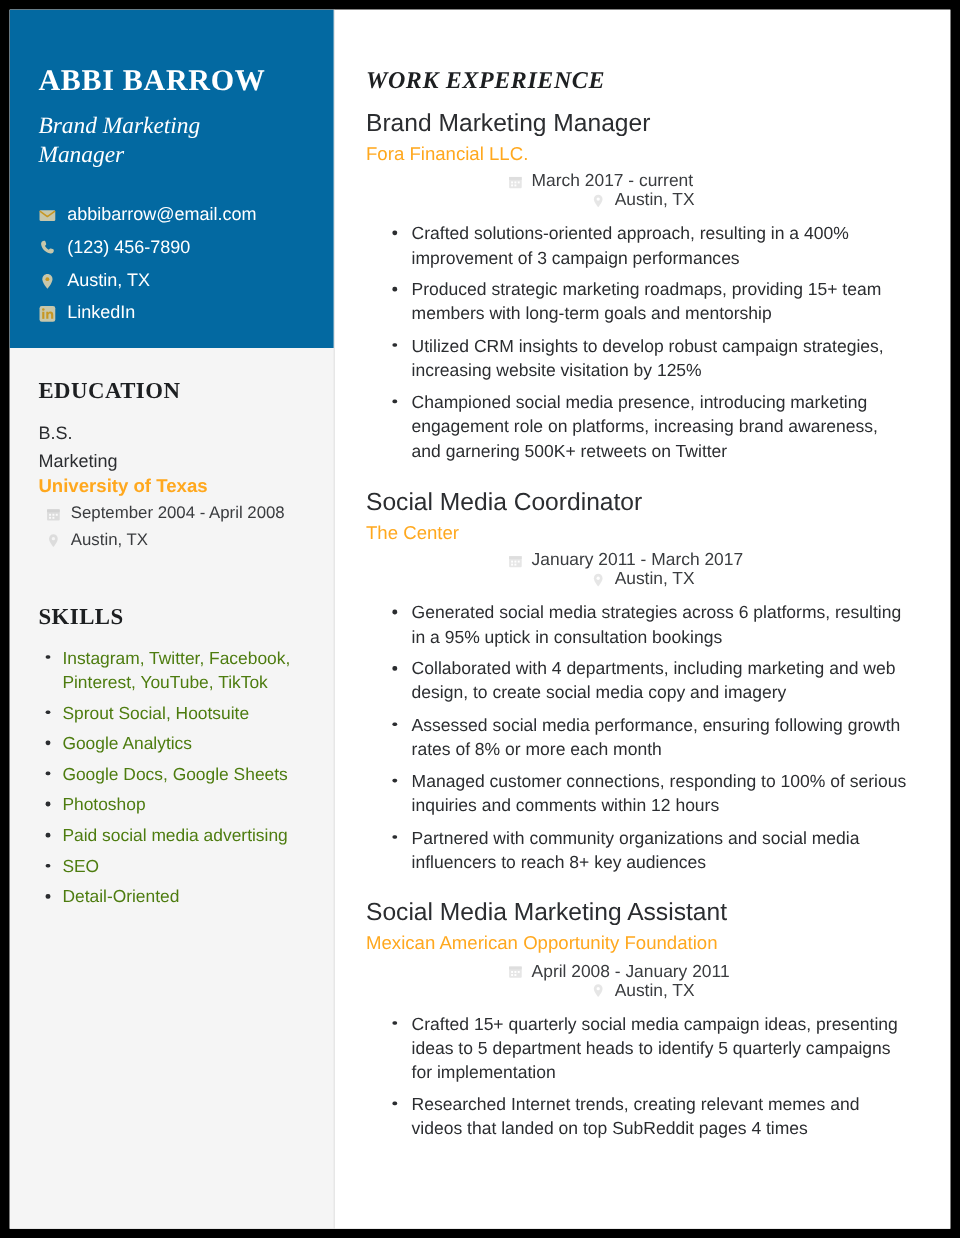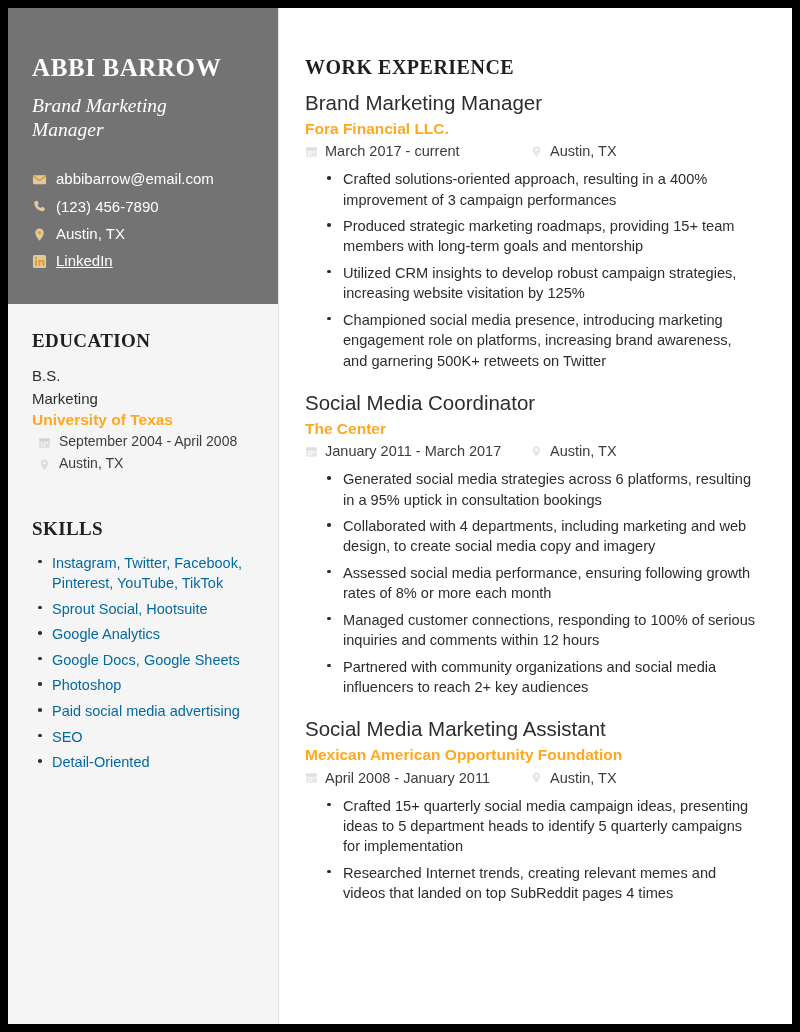--- a/index.html
+++ b/index.html
@@ -20,22 +20,22 @@
   
   .sidebar{
     width:271px;
     flex:0 0 271px;
     background:#f5f5f5;
     border-right:1px solid #e3e3e3;
     position:relative;
     box-sizing:border-box;
   }
   .hero{
-    background:#737373;
-    padding:46px 24px 26px 24px;
+    background:#0369a1;
+    padding:46px 24px 12px 24px;
     box-sizing:border-box;
   }
   .name{
     font-family:"Liberation Serif", serif;
     font-weight:bold;
     font-size:25px;
     letter-spacing:.6px;
     color:#ffffff;
     margin:0 0 12px 0;
     line-height:1.1;
@@ -58,21 +58,20 @@
     font-size:15px;
     line-height:1.35;
   }
   .contact-item .ico{
     flex:0 0 15px;width:15px;height:15px;
     display:flex;align-items:center;justify-content:center;
     opacity:.78;
   }
   .contact-item .ico svg{display:block;}
   .link-text{
-    text-decoration:underline;
     color:#ffffff;
   }
 
   .side-body{padding:26px 24px 0 24px;}
   .side-h{
     font-family:"Liberation Serif", serif;
     font-weight:bold;
     font-size:19px;
     letter-spacing:.4px;
     color:#1d1f21;
@@ -104,21 +103,21 @@
     margin-top:4px;opacity:.55;
   }
 
   .skill-list{
     list-style:none;margin:0;padding:0;
   }
   .skill-item{
     position:relative;
     padding-left:20px;
     font-size:14.5px;
-    color:#0369a1;
+    color:#4d7c0f;
     line-height:1.42;
     margin-bottom:5px;
   }
   .skill-item:before{
     content:"";position:absolute;left:6px;top:7px;
     width:3.5px;height:3.5px;border-radius:50%;
     background:#2b2d30;
   }
 
   
@@ -128,40 +127,42 @@
     box-sizing:border-box;
     background:#ffffff;
   }
   .main-h{
     font-family:"Liberation Serif", serif;
     font-weight:bold;
     font-size:20px;
     letter-spacing:.5px;
     color:#1d1f21;
     margin:0 0 12px 0;
+    font-style:italic;
   }
   .job{margin-bottom:20px;}
   .job-title{
     font-size:20.5px;
     font-weight:300;
     color:#2b2d30;
     line-height:1.2;
     margin:0 0 4px 0;
   }
   .job-org{
     font-size:15.5px;
-    font-weight:bold;
+    font-weight:normal;
     color:#ffa81e;
     margin:0 0 5px 0;
     line-height:1.2;
   }
   .job-meta{
     display:flex;align-items:center;
     font-size:14.5px;color:#3a3c3f;
     margin-bottom:5px;
+    flex-direction:column;
   }
   .job-meta .cell{display:flex;align-items:center;gap:7px;}
   .job-meta .cell.date{width:225px;}
   .job-meta .ico{
     flex:0 0 13px;width:13px;height:13px;
     display:flex;align-items:center;justify-content:center;
     opacity:.5;
   }
   .bullets{list-style:none;margin:10px;padding:0;}
   .bullet{
@@ -339,21 +340,21 @@
               </svg>
           </span>
           <span>Austin, TX</span>
         </span>
       </div>
       <ul class="bullets">
         <li class="bullet">Generated social media strategies across 6 platforms, resulting in a 95% uptick in consultation bookings</li>
         <li class="bullet">Collaborated with 4 departments, including marketing and web design, to create social media copy and imagery</li>
         <li class="bullet">Assessed social media performance, ensuring following growth rates of 8% or more each month</li>
         <li class="bullet">Managed customer connections, responding to 100% of serious inquiries and comments within 12 hours</li>
-        <li class="bullet">Partnered with community organizations and social media influencers to reach 2+ key audiences</li>
+        <li class="bullet">Partnered with community organizations and social media influencers to reach 8+ key audiences</li>
       </ul>
     </section>
 
     <section class="job">
       <h3 class="job-title">Social Media Marketing Assistant</h3>
       <div class="job-org">Mexican American Opportunity Foundation</div>
       <div class="job-meta">
         <span class="cell date">
           <span class="ico">
             <svg width="13" height="13" viewBox="0 0 16 16">

